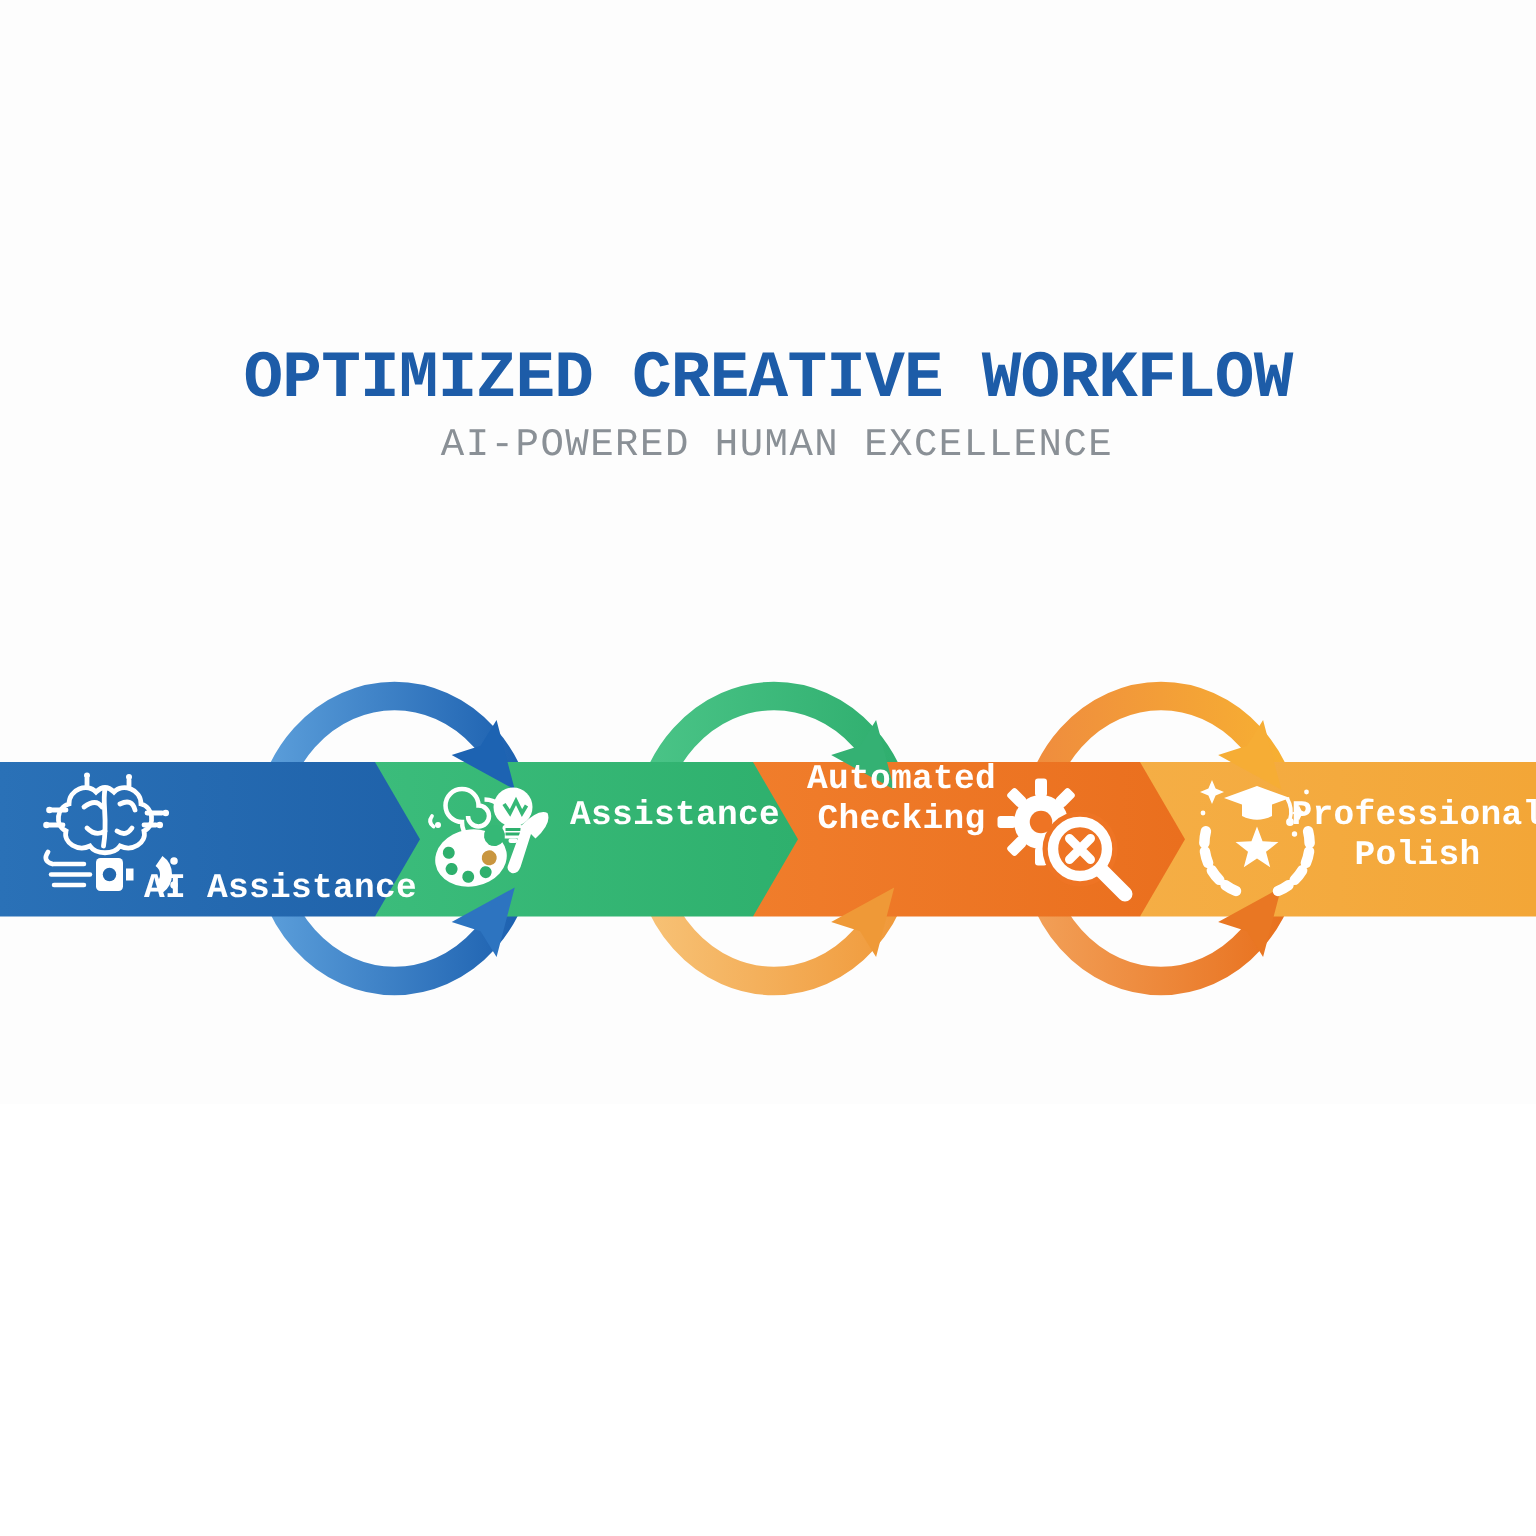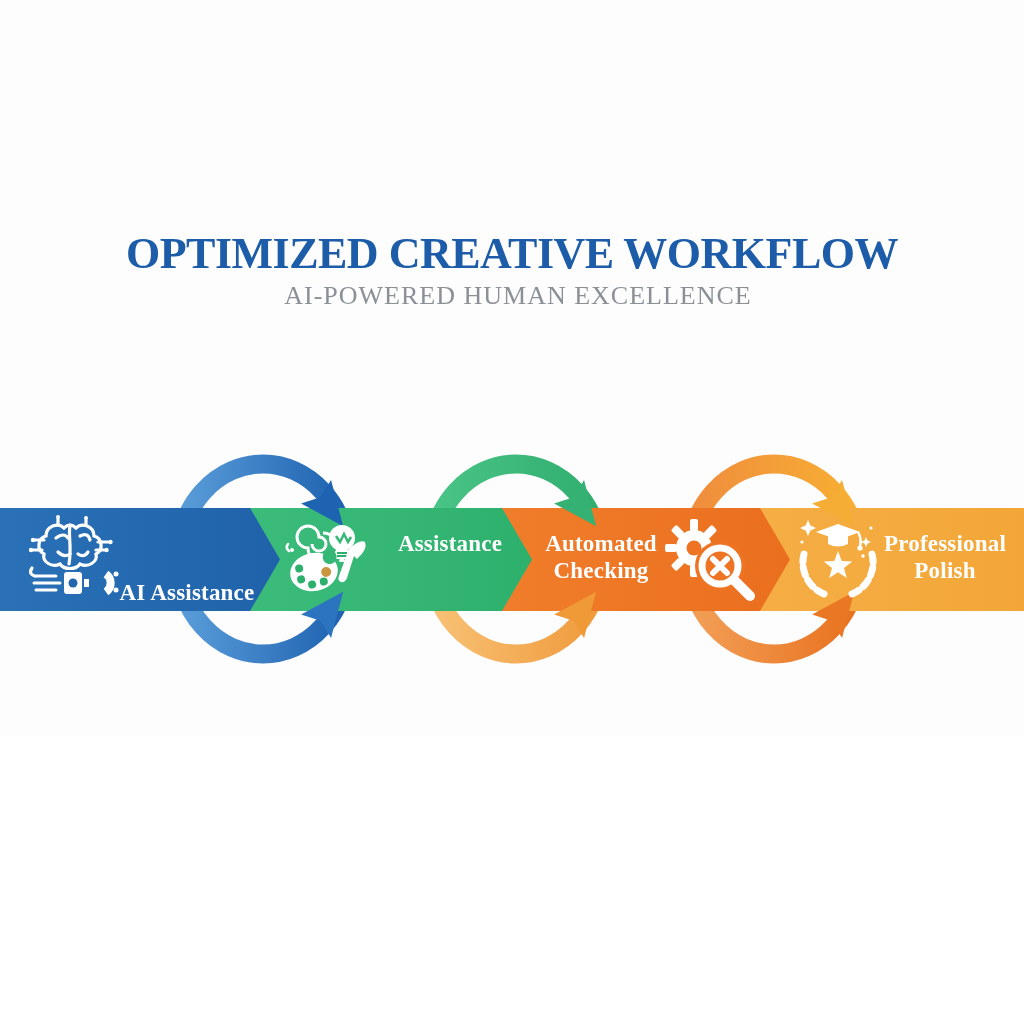--- a/index.html
+++ b/index.html
@@ -1,28 +1,28 @@
 <!DOCTYPE html>
 <html><head>
 <meta charset="utf-8">
 <style>
   html,body{margin:0;padding:0;background:#ffffff;}
   .canvas{position:relative;width:1024px;height:736px;background:#fdfdfd;overflow:hidden;
-          font-family:Liberation Serif, serif;}
+          font-family:Liberation Mono, monospace;}
   .title{position:absolute;left:0;right:0;top:228px;text-align:center;
          font-size:44px;font-weight:700;letter-spacing:-0.5px;color:#1d5ca8;}
   .subtitle{position:absolute;left:0;right:0;top:281px;text-align:center;
          font-size:26px;font-weight:500;letter-spacing:1px;color:#8a9096;padding-left:12px;}
   .diagram{position:absolute;left:0;top:440px;width:1024px;height:240px;}
   .diagram svg{position:absolute;left:0;top:0;}
   .step-label{position:absolute;width:210px;text-align:center;color:#ffffff;
          font-size:23px;font-weight:700;line-height:27px;letter-spacing:0.2px;}
   .lbl-1{left:82px;top:543px;margin-top:36px;}
   .lbl-2{left:345px;top:530px;}
-  .lbl-3{left:496px;top:530px;}
+  .lbl-3{left:496px;top:506px;}
   .lbl-4{left:840px;top:530px;}
 </style>
 </head>
 <body>
 
 <div class="canvas">
 
   <div class="title">OPTIMIZED CREATIVE WORKFLOW</div>
   <div class="subtitle">AI-POWERED HUMAN EXCELLENCE</div>
 

